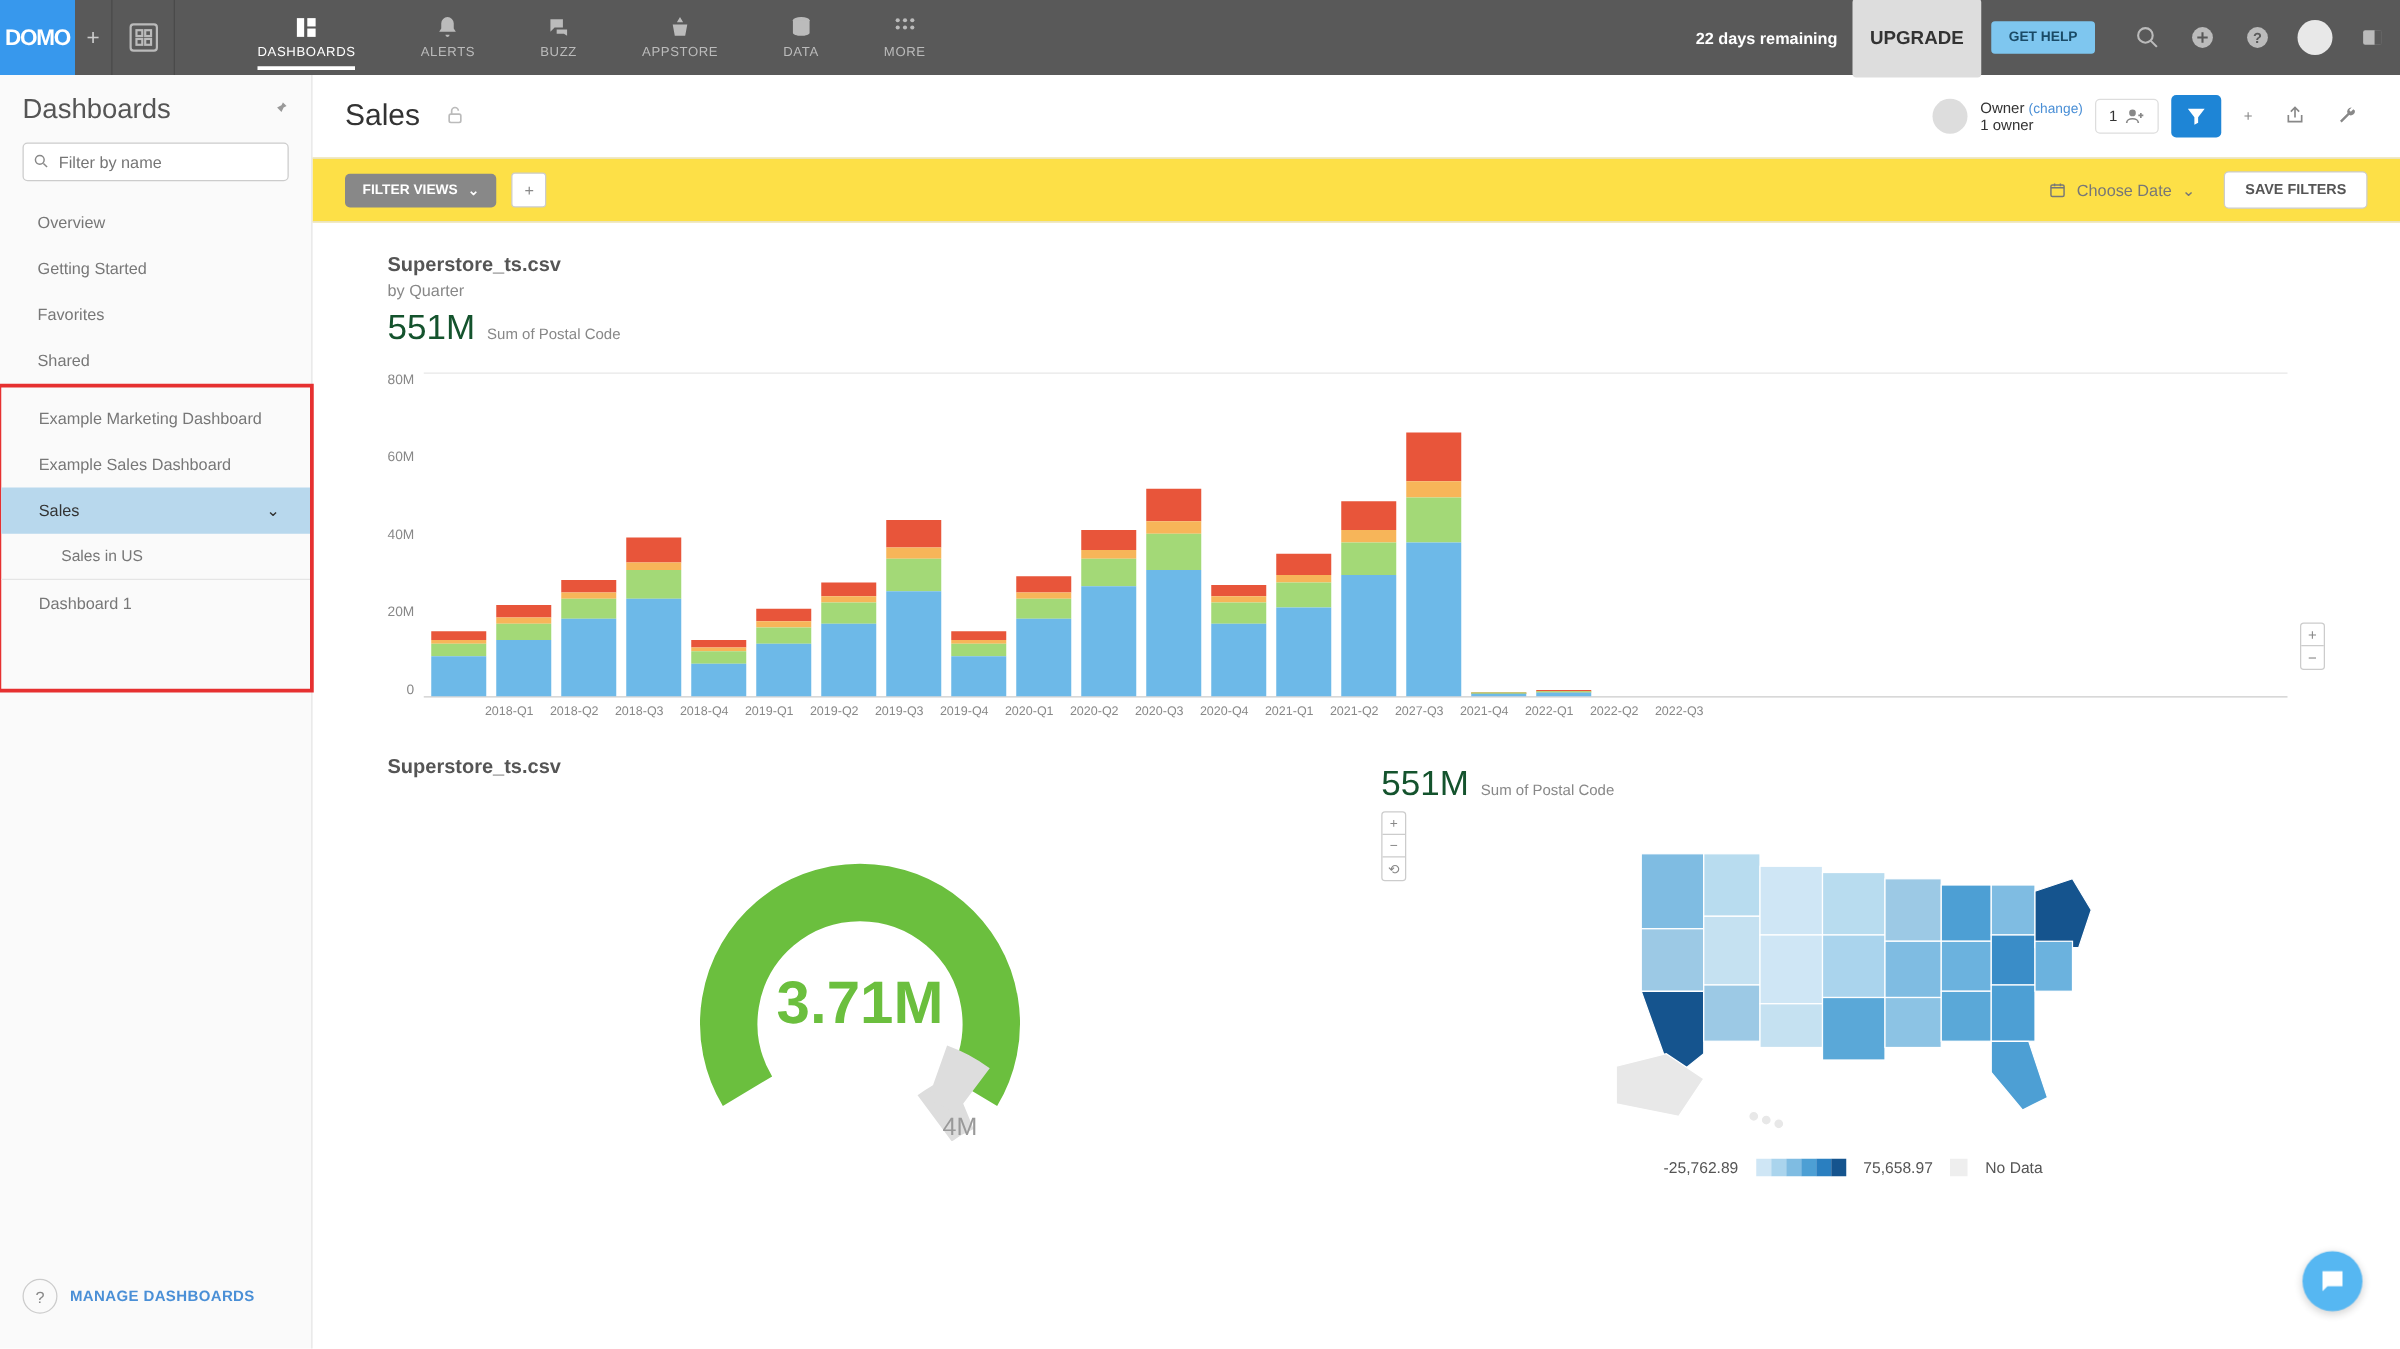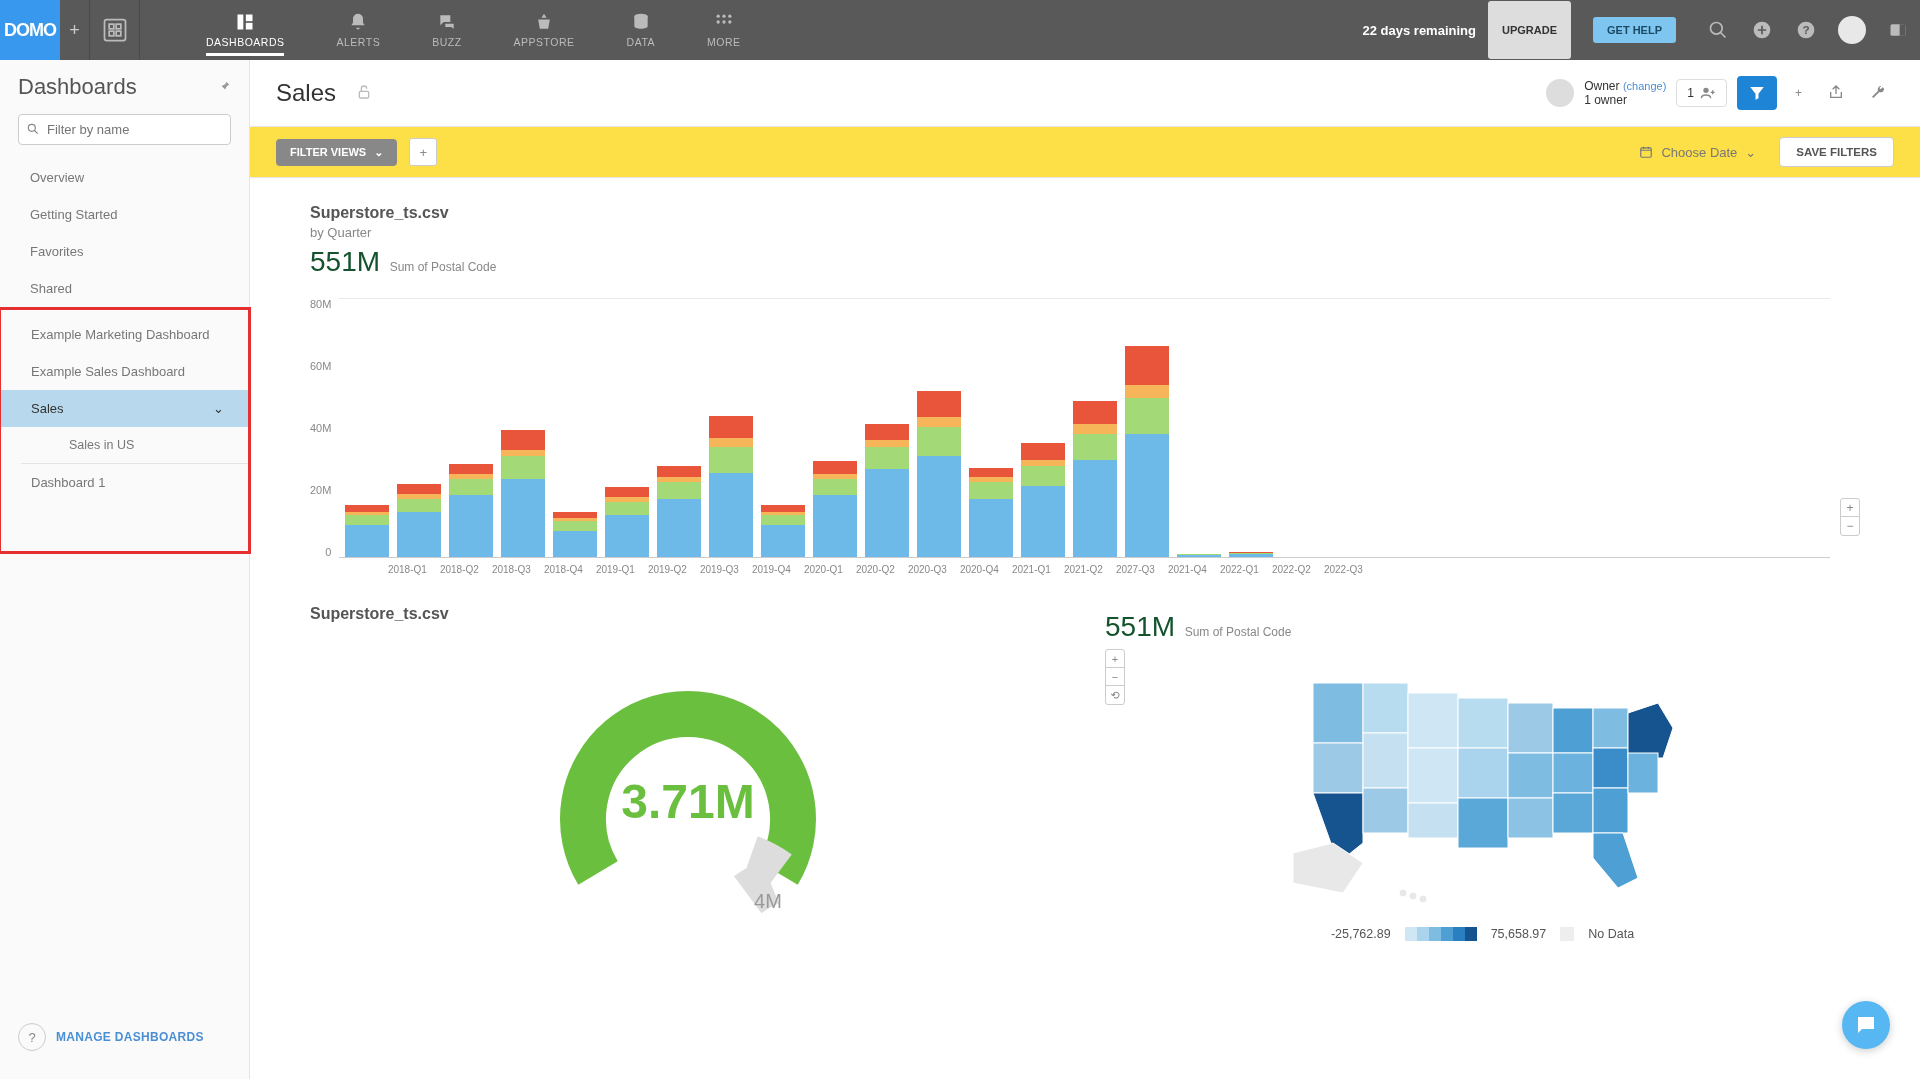--- a/index.html
+++ b/index.html
@@ -11,37 +11,37 @@
 .plus-tab { width: 30px; height: 60px; display: flex; align-items: center; justify-content: center; color: #ccc; font-size: 18px; border-right: 1px solid #4a4a4a; }
 .workspace-icon { width: 50px; height: 60px; display: flex; align-items: center; justify-content: center; border-right: 1px solid #4a4a4a; }
 .workspace-icon svg { width: 28px; height: 28px; }
 .nav-items { display: flex; gap: 0; margin-left: 40px; }
 .nav-item { display: flex; flex-direction: column; align-items: center; justify-content: center; padding: 8px 26px; color: #bbb; font-size: 10.5px; letter-spacing: 0.5px; position: relative; }
 .nav-item.active { color: #fff; }
 .nav-item.active::after { content: ""; position: absolute; bottom: 0; left: 20%; right: 20%; height: 3px; background: #fff; }
 .nav-item .icon { width: 20px; height: 20px; margin-bottom: 4px; }
 .nav-spacer { flex: 1; }
 .trial { color: #fff; font-weight: 600; font-size: 13px; margin-right: 12px; }
-.btn-upgrade { background: #ddd; color: #333; border: none; padding: 23px 14px; font-size: 11px; font-weight: 600; border-radius: 3px; margin-right: 22px; }
+.btn-upgrade { background: #ddd; color: #333; border: none; padding: 23px 14px; font-size: 15px; font-weight: 600; border-radius: 3px; margin-right: 8px; }
 .btn-gethelp { background: #7ec6ef; color: #1a4a66; border: none; padding: 7px 14px; font-size: 11px; font-weight: 600; border-radius: 3px; margin-right: 20px; }
 .top-icon { width: 24px; height: 24px; margin: 0 10px; color: #bbb; display: flex; align-items: center; justify-content: center; }
 .avatar { width: 28px; height: 28px; background: #e8e8e8; border-radius: 50%; margin: 0 10px; }
 
 
 .layout { display: flex; height: calc(1079px - 60px); }
 .sidebar { width: 250px; background: #fafafa; border-right: 1px solid #e5e5e5; display: flex; flex-direction: column; padding: 14px 0; }
 .sidebar-header { display: flex; align-items: center; justify-content: space-between; padding: 0 18px 14px; }
 .sidebar-header h1 { font-size: 22px; font-weight: 400; color: #555; }
 .pin { color: #999; }
 .filter-input-wrap { margin: 0 18px 14px; position: relative; }
 .filter-input { width: 100%; padding: 7px 10px 7px 28px; border: 1px solid #ccc; border-radius: 4px; font-size: 13px; }
 .filter-input-wrap .search-icon { position: absolute; left: 8px; top: 8px; color: #888; }
 .sidebar-item { padding: 11px 24px 11px 30px; color: #777; font-size: 13px; cursor: pointer; display:flex; justify-content:space-between; align-items:center; }
 .sidebar-item.selected { background: #b8d8ed; color: #333; font-weight: 500; }
-.sidebar-sub { padding-left: 48px; font-size: 12.5px; border-bottom: 1px solid #e5e5e5; margin-left: 20px; }
+.sidebar-sub { padding-left: 48px; font-size: 12.5px; border-bottom: 1px solid #e5e5e5; }
 .red-box { border: 3px solid #e63030; margin: 0 -2px; padding: 6px 0 50px; }
 .sidebar-footer { margin-top: auto; padding: 14px 18px; display:flex; align-items:center; gap:10px; }
 .help-circle { width:28px; height:28px; border:1px solid #ccc; border-radius:50%; display:flex; align-items:center; justify-content:center; color:#888; }
 .manage-link { color:#4a8fd6; font-size:12px; font-weight:600; letter-spacing:0.3px; }
 
 
 .main { flex: 1; display: flex; flex-direction: column; overflow: hidden; }
 .page-header { display: flex; align-items: center; padding: 16px 26px; gap: 20px; }
 .page-title { font-size: 24px; font-weight: 400; }
 .owner-box { margin-left: auto; display:flex; align-items:center; gap:10px; font-size:12px; }

